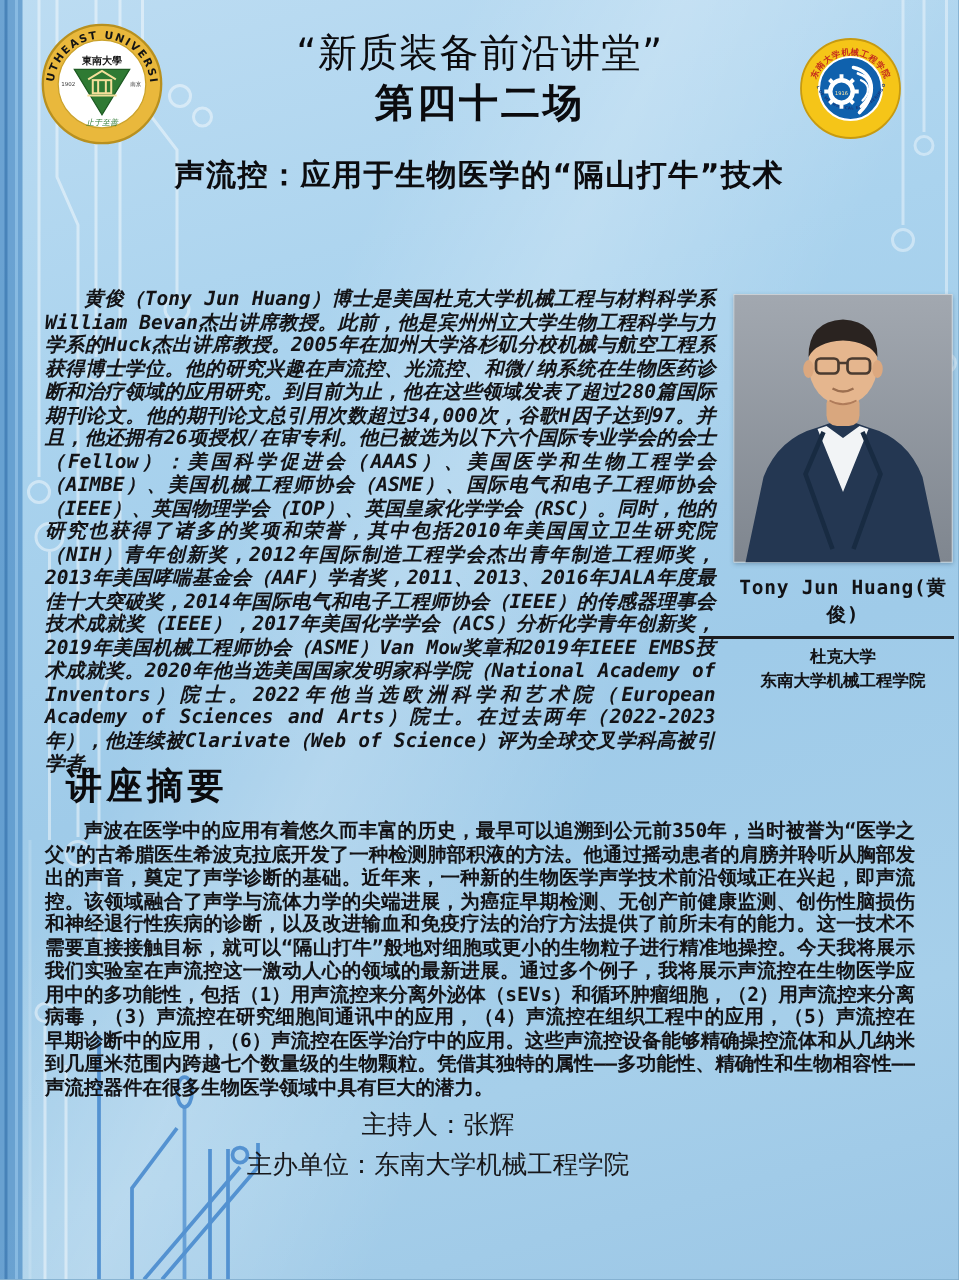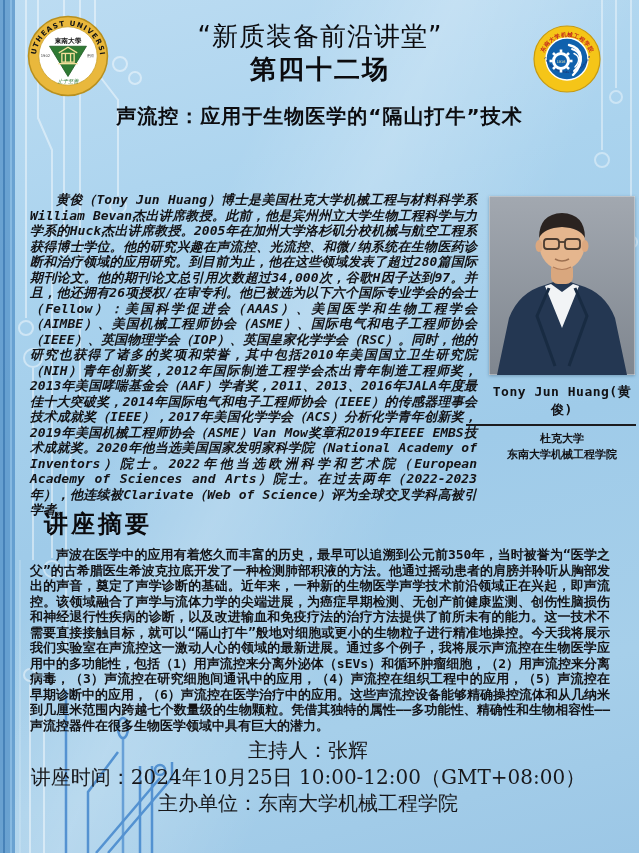--- a/index.html
+++ b/index.html
@@ -38,23 +38,23 @@
   .abstract-text{left:30px;top:547px;width:580px;}
 
   .photo-col{left:486px;top:196px;width:152px;text-align:center;}
   .photo-frame{display:block;margin:0 auto;box-shadow:0 1px 3px rgba(30,60,90,.35);}
   .speaker-name{margin-top:8px;font-size:13px;font-weight:bold;letter-spacing:.5px;color:#121215;
     font-family:"DejaVu Sans Mono","DejaVu Sans",sans-serif;}
   .caption-divider{border:none;border-top:2px solid #1c1c1f;margin:5px 2px 5px -20px;}
   .affil-line{font-size:11px;font-weight:bold;line-height:15.5px;color:#121215;
     font-family:Liberation Serif, serif;}
 
-  .footer{left:16px;top:737px;width:584px;text-align:center;
+  .footer{left:0;top:737px;width:584px;text-align:center;
     font-family:"DejaVu Serif","Liberation Serif",serif;
-    font-size:20px;line-height:26.5px;color:#17171a;}
+    font-size:17px;line-height:26.5px;color:#17171a;}
 </style>
 </head>
 <body>
 
 <div class="poster">
 
   <svg class="bg-svg" width="639" height="853" viewBox="0 0 639 853">
     <rect x="0" y="0" width="15" height="853" fill="#4b8cc4" opacity="0.7"></rect>
     <line x1="4" y1="0" x2="4" y2="853" stroke="#2d6aa6" stroke-width="2" opacity="0.55"></line>
     <line x1="11" y1="0" x2="11" y2="853" stroke="#8fc0e6" stroke-width="2" opacity="0.8"></line>
@@ -199,17 +199,16 @@
     <div class="affil-line">东南大学机械工程学院</div>
   </div>
 
   <div class="layer section-heading abstract-heading">讲座摘要</div>
   <div class="layer body-text abstract-text">
     <p>声波在医学中的应用有着悠久而丰富的历史，最早可以追溯到公元前350年，当时被誉为“医学之父”的古希腊医生希波克拉底开发了一种检测肺部积液的方法。他通过摇动患者的肩膀并聆听从胸部发出的声音，奠定了声学诊断的基础。近年来，一种新的生物医学声学技术前沿领域正在兴起，即声流控。该领域融合了声学与流体力学的尖端进展，为癌症早期检测、无创产前健康监测、创伤性脑损伤和神经退行性疾病的诊断，以及改进输血和免疫疗法的治疗方法提供了前所未有的能力。这一技术不需要直接接触目标，就可以“隔山打牛”般地对细胞或更小的生物粒子进行精准地操控。今天我将展示我们实验室在声流控这一激动人心的领域的最新进展。通过多个例子，我将展示声流控在生物医学应用中的多功能性，包括（1）用声流控来分离外泌体（sEVs）和循环肿瘤细胞，（2）用声流控来分离病毒，（3）声流控在研究细胞间通讯中的应用，（4）声流控在组织工程中的应用，（5）声流控在早期诊断中的应用，（6）声流控在医学治疗中的应用。这些声流控设备能够精确操控流体和从几纳米到几厘米范围内跨越七个数量级的生物颗粒。凭借其独特的属性——多功能性、精确性和生物相容性——声流控器件在很多生物医学领域中具有巨大的潜力。</p>
   </div>
 
   <div class="layer footer">
     <div>主持人：张辉</div>
-    <div>讲座时间：2024年10月25日 10:00-12:00（GMT+08:00）</div>
     <div>主办单位：东南大学机械工程学院</div>
   </div>
 
 </div>
 
 </body></html>

